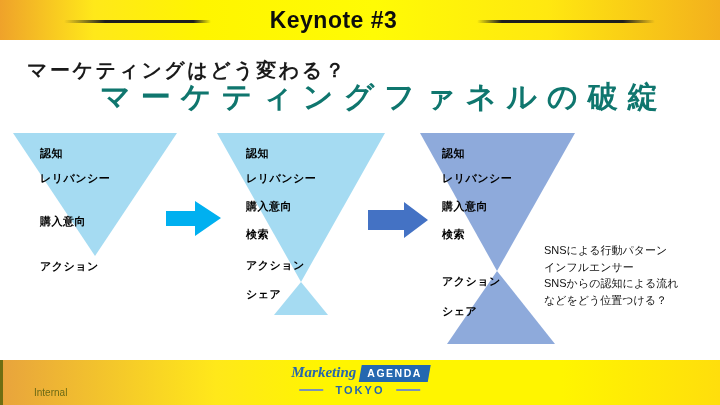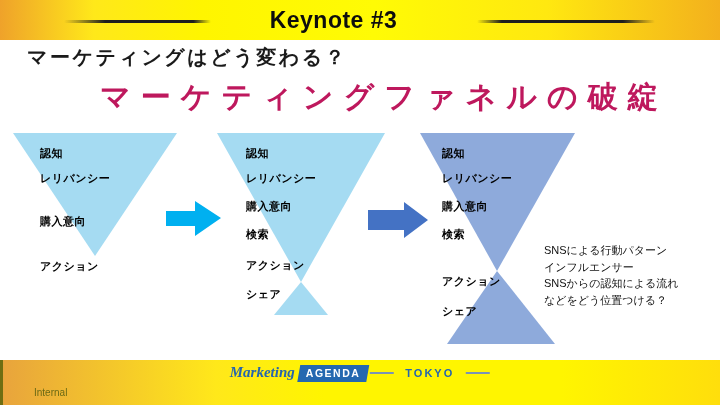--- a/index.html
+++ b/index.html
@@ -25,38 +25,38 @@
   .decor-line.left{
     left:64px;width:147px;
     background:linear-gradient(to right,rgba(30,30,30,0) 0%,#1e1e1e 28%,#1e1e1e 88%,rgba(30,30,30,0) 100%);
   }
   .decor-line.right{
     left:477px;width:178px;
     background:linear-gradient(to right,rgba(30,30,30,0) 0%,#1e1e1e 14%,#1e1e1e 82%,rgba(30,30,30,0) 100%);
   }
   
   .subtitle{
-    position:absolute;left:27px;top:44px;font-size:20px;font-weight:bold;color:#1a1a1a;letter-spacing:2.5px;
+    position:absolute;left:27px;top:57px;font-size:20px;font-weight:bold;color:#1a1a1a;letter-spacing:2.5px;
   }
   .main-title{
-    position:absolute;left:100px;top:77px;font-size:30px;font-weight:bold;color:#be185d;letter-spacing:10px;white-space:nowrap;text-align:center;
+    position:absolute;left:100px;top:77px;font-size:30px;font-weight:bold;color:#0f766e;letter-spacing:10px;white-space:nowrap;text-align:center;
   }
   
   .fsvg{position:absolute;}
   .flabel{
     position:absolute;width:110px;text-align:left;font-size:11px;font-weight:600;
     color:#000;letter-spacing:.5px;white-space:nowrap;
   }
   
   .side-note{position:absolute;left:544px;top:242px;width:178px;font-size:11px;line-height:16.5px;color:#111;}
   
   .internal-label{position:absolute;left:34px;top:387px;font-size:10px;color:#6B6A15;}
   .brand-logo{
     position:absolute;left:50%;top:364px;transform:translateX(-50%);
-    display:flex;flex-direction:row;align-items:center;gap:2px;
+    display:flex;flex-direction:column;align-items:center;gap:2px;
   }
   .logo-row1{display:flex;align-items:baseline;gap:4px;}
   .logo-marketing{
     font-family:"Liberation Serif","DejaVu Serif",serif;font-style:italic;font-weight:bold;
     font-size:15px;color:#2565AE;
   }
   .logo-agenda{
     background:#2468B0;color:#fff;font-size:10.5px;font-weight:bold;letter-spacing:1.5px;
     padding:2px 7px 3px 7px;transform:skewX(-10deg);
   }

